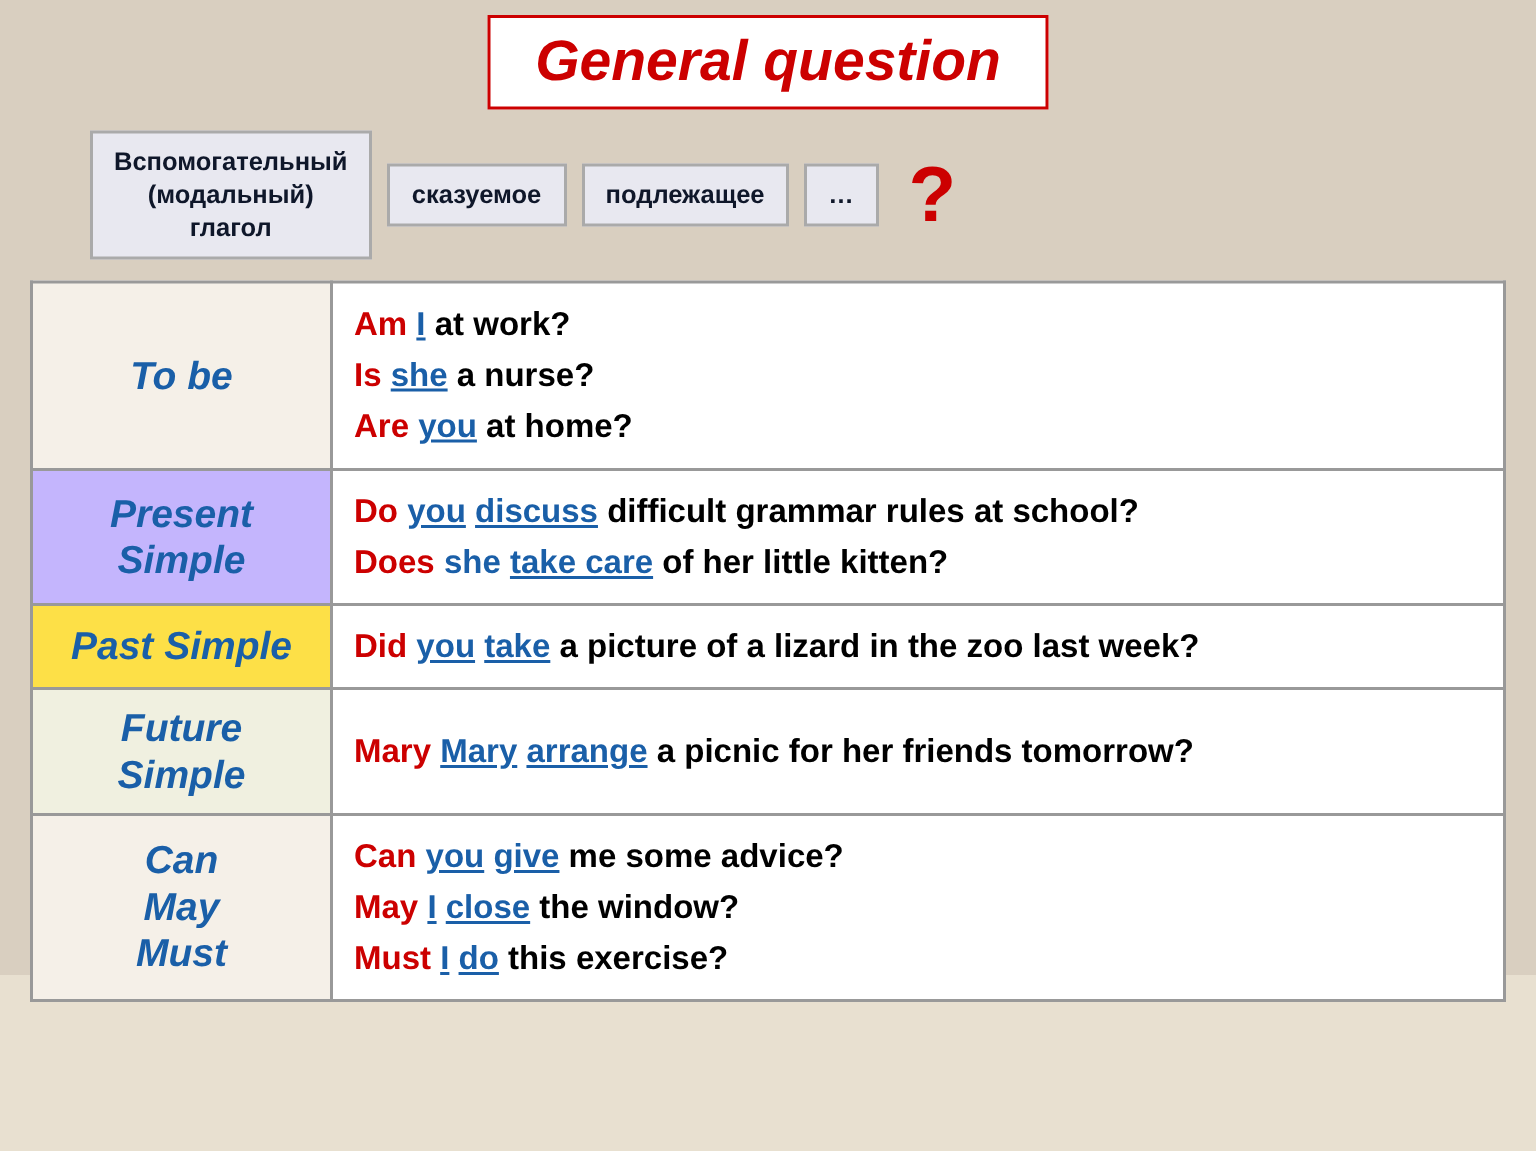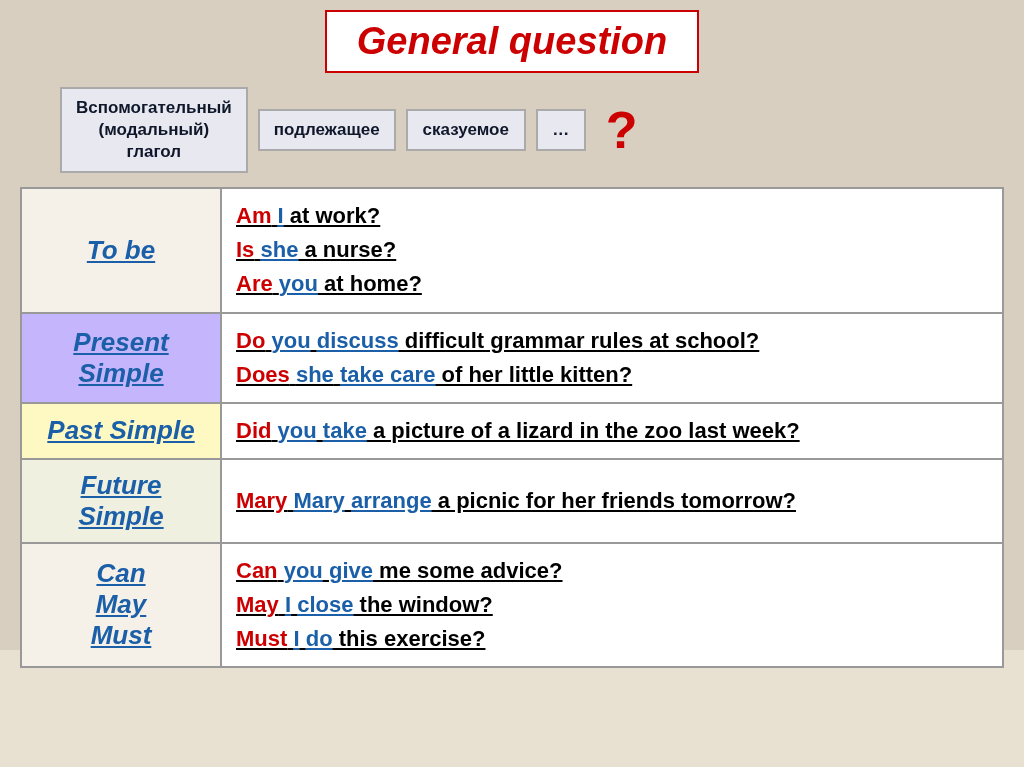--- a/index.html
+++ b/index.html
@@ -81,21 +81,20 @@
     .main-table {
       width: 100%;
       border-collapse: collapse;
       background: white;
     }
 
     .main-table td {
       border: 2px solid #999;
       vertical-align: middle;
       padding: 10px 14px;
-      text-decoration: underline;
     }
 
     .label-cell {
       width: 200px;
       text-align: center;
       background: #f0f0f0;
       font-size: 26px;
       font-weight: bold;
       font-style: italic;
       color: #1a5fa8;
@@ -109,21 +108,21 @@
       line-height: 1.5;
       font-family: 'Comic Sans MS', cursive, sans-serif;
     }
 
     .red { color: #c00; font-weight: bold; }
     .blue { color: #1a5fa8; font-weight: bold; }
     .underline { text-decoration: underline; }
 
     .row-tobe .label-cell { background: #f5f0e8; }
     .row-present .label-cell { background: #c4b5fd; }
-    .row-past .label-cell { background: #fef9c3; }
+    .row-past .label-cell { background: #fde047; }
     .row-future .label-cell { background: #f0f0e0; }
     .row-modal .label-cell { background: #f5f0e8; }
 
     .content-cell p {
       margin: 0;
       line-height: 1.55;
     }
   </style>
 </head>
 <body>
@@ -131,22 +130,22 @@
 <div class="page">
 
   <div class="title-box">
     <span class="title-text">General question</span>
   </div>
 
   <div class="formula-row">
     <div class="formula-box wide" style="white-space:pre-line;">Вспомогательный
 (модальный)
 глагол</div>
+    <div class="formula-box medium">сказуемое</div>
     <div class="formula-box medium">подлежащее</div>
-    <div class="formula-box medium">сказуемое</div>
     <div class="formula-box small">…</div>
     <span class="question-mark">?</span>
   </div>
 
   <table class="main-table">
 
     <tbody>
         <tr class="row-tobe">
       <td class="label-cell">To be</td>
       <td class="content-cell">

